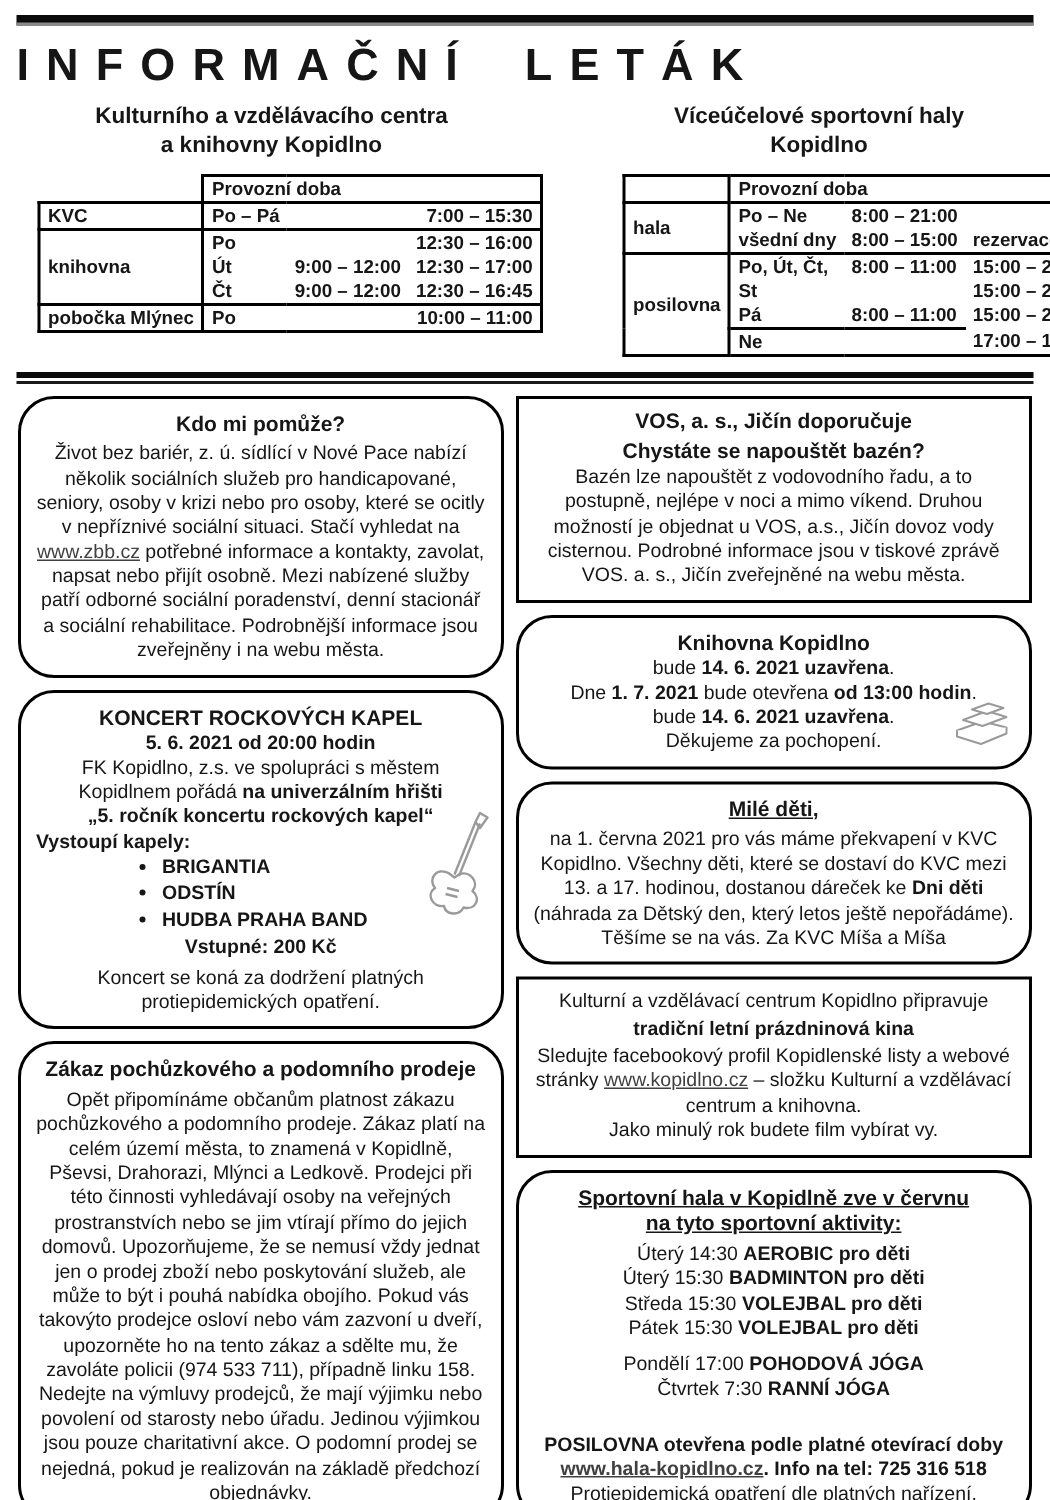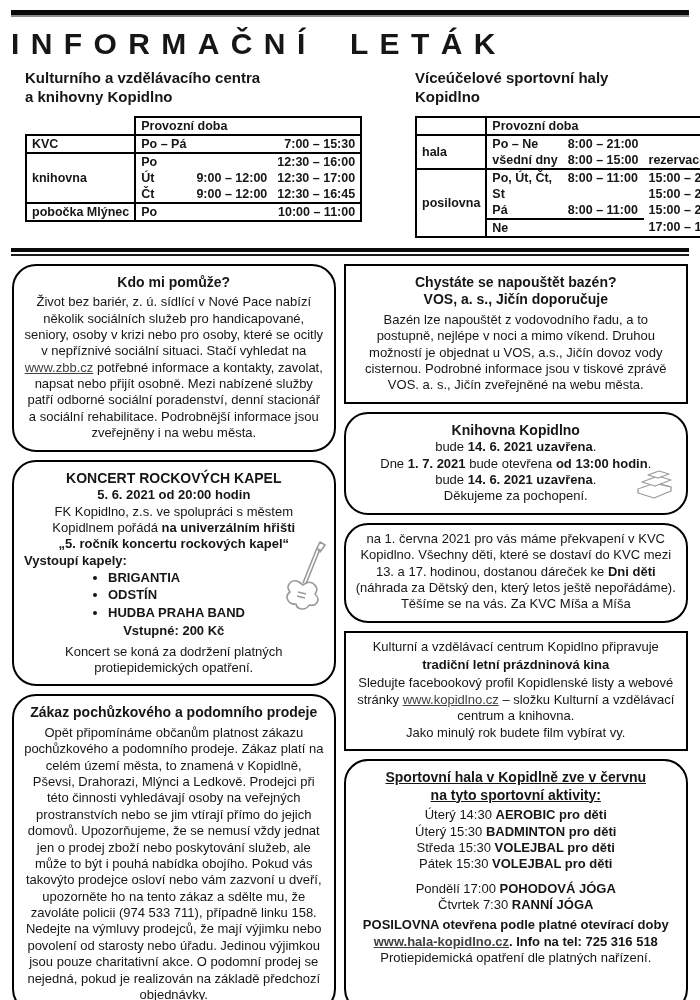--- a/index.html
+++ b/index.html
@@ -6,21 +6,21 @@
   .page{position:relative;width:700px;height:1000px;margin:0 auto;background:#fff;
         font-family:"Liberation Sans","DejaVu Sans",sans-serif;color:#161616;
         box-sizing:border-box;padding:8px 11px 0;overflow:hidden;}
   .top-rule{height:5px;background:#0a0a0a;border-bottom:2px solid #8a8a8a;margin-top:2px;}
   .title{text-align:left;font-size:30px;font-weight:bold;letter-spacing:0.38em;
          word-spacing:0.45em;margin:10px 0 8px;white-space:nowrap;}
   
   .tables-row{display:flex;justify-content:space-between;padding:0 12px 0 14px;}
   .tcol-left{width:312px;}
   .tcol-right{width:262px;}
-  .col-heading{font-weight:bold;font-size:15px;text-align:left;line-height:1.25;margin-bottom:9px;}
+  .col-heading{font-weight:bold;font-size:15px;text-align:center;line-height:1.25;margin-bottom:9px;}
   table.htable{border-collapse:collapse;font-size:12.5px;font-weight:bold;table-layout:fixed;}
   table.htable td{padding:1px 5px;white-space:nowrap;overflow:hidden;}
   .bT{border-top:2px solid #000}.bB{border-bottom:2px solid #000}
   .bL{border-left:2px solid #000}.bR{border-right:2px solid #000}
   .center{}.rt{text-align:right}
   
   .double-rule{margin:10px 0 8px;border-top:4px solid #0a0a0a;border-bottom:2px solid #1a1a1a;height:2px;}
   
   .content{display:flex;gap:8px;padding:0 1px;}
   .col-left{width:324px;display:flex;flex-direction:column;}
@@ -188,61 +188,62 @@
 
       <div class="box rounded" style="flex:1">
         <div class="box-title">Zákaz pochůzkového a podomního prodeje</div>
         <span>Opět připomínáme občanům platnost zákazu pochůzkového a podomního prodeje. Zákaz platí na celém území města, to znamená v Kopidlně, Pševsi, Drahorazi, Mlýnci a Ledkově. Prodejci při této činnosti vyhledávají osoby na veřejných prostranstvích nebo se jim vtírají přímo do jejich domovů. Upozorňujeme, že se nemusí vždy jednat jen o prodej zboží nebo poskytování služeb, ale může to být i pouhá nabídka obojího. Pokud vás takovýto prodejce osloví nebo vám zazvoní u dveří, upozorněte ho na tento zákaz a sdělte mu, že zavoláte policii (974 533 711), případně linku 158. Nedejte na výmluvy prodejců, že mají výjimku nebo povolení od starosty nebo úřadu. Jedinou výjimkou jsou pouze charitativní akce. O podomní prodej se nejedná, pokud je realizován na základě předchozí objednávky.</span>
       </div>
     </div>
 
     <div class="col-right">
 
       <div class="box">
+        <div class="box-title" style="margin-top:0">VOS, a. s., Jičín doporučuje</div>
         <div class="box-title" style="margin-bottom:0">Chystáte se napouštět bazén?</div>
-        <div class="box-title" style="margin-top:0">VOS, a. s., Jičín doporučuje</div>
         <span>Bazén lze napouštět z vodovodního řadu, a to postupně, nejlépe v noci a mimo víkend. Druhou možností je objednat u VOS, a.s., Jičín dovoz vody cisternou. Podrobné informace jsou v tiskové zprávě VOS. a. s., Jičín zveřejněné na webu města.</span>
       </div>
 
       <div class="box rounded">
         <div class="box-title" style="margin-bottom:0">Knihovna Kopidlno</div>
         <div><span>bude </span><span class="b">14. 6. 2021 uzavřena</span><span>.</span></div>
         <div><span>Dne </span><span class="b">1. 7. 2021</span><span> bude otevřena </span><span class="b">od 13:00 hodin</span><span>.</span></div>
         <div><span>bude </span><span class="b">14. 6. 2021 uzavřena</span><span>.</span></div>
         <div>Děkujeme za pochopení.</div>
         <svg class="icon-abs" style="right:10px;top:52px" width="42" height="34" viewBox="0 0 42 34">
           <g fill="#fff" stroke="#9a9a9a" stroke-width="1.3" stroke-linejoin="round">
             <path d="M4 23 l17 -6 l16 4 l-17 7 z"></path>
             <path d="M4 23 l0 4 l16 5 l17 -7 l0 -4"></path>
             <path d="M8 16 l16 -6 l13 4 l-16 6 z"></path>
             <path d="M14 9 l11 -4 l10 3 l-11 4 z"></path>
           </g>
         </svg>
       </div>
 
       <div class="box rounded">
+        <div class="box-title u">Milé děti,</div>
         <span>na 1. června 2021 pro vás máme překvapení v KVC Kopidlno. Všechny děti, které se dostaví do KVC mezi 13. a 17. hodinou, dostanou dáreček ke </span><span class="b">Dni děti</span><span> (náhrada za Dětský den, který letos ještě nepořádáme). Těšíme se na vás. Za KVC Míša a Míša</span>
       </div>
 
       <div class="box">
         <div>Kulturní a vzdělávací centrum Kopidlno připravuje</div>
         <div class="b" style="margin:2px 0">tradiční letní prázdninová kina</div>
         <div><span>Sledujte facebookový profil Kopidlenské listy a webové stránky </span><span class="link">www.kopidlno.cz</span><span> – složku Kulturní a vzdělávací centrum a knihovna.</span></div>
         <div>Jako minulý rok budete film vybírat vy.</div>
       </div>
 
       <div class="box rounded" style="flex:1">
         <div class="box-title u" style="margin-bottom:0">Sportovní hala v Kopidlně zve v červnu</div>
         <div class="box-title u" style="margin-top:0">na tyto sportovní aktivity:</div>
         <div><span>Úterý 14:30 </span><span class="b">AEROBIC pro děti</span></div>
         <div><span>Úterý 15:30 </span><span class="b">BADMINTON pro děti</span></div>
         <div><span>Středa 15:30 </span><span class="b">VOLEJBAL pro děti</span></div>
         <div><span>Pátek 15:30 </span><span class="b">VOLEJBAL pro děti</span></div>
         <div style="margin-top:8px"><span>Pondělí 17:00 </span><span class="b">POHODOVÁ JÓGA</span></div>
         <div><span>Čtvrtek 7:30 </span><span class="b">RANNÍ JÓGA</span></div>
-        <div class="b" style="margin-top:4px">POSILOVNA otevřena podle platné otevírací doby</div>
+        <div class="b" style="margin-top:21px">POSILOVNA otevřena podle platné otevírací doby</div>
         <div><span class="link b">www.hala-kopidlno.cz</span><span class="b">. </span><span class="b">Info na tel: 725 316 518</span></div>
         <div>Protiepidemická opatření dle platných nařízení.</div>
       </div>
     </div>
   </div>
 
 </div>
 
 </body></html>

